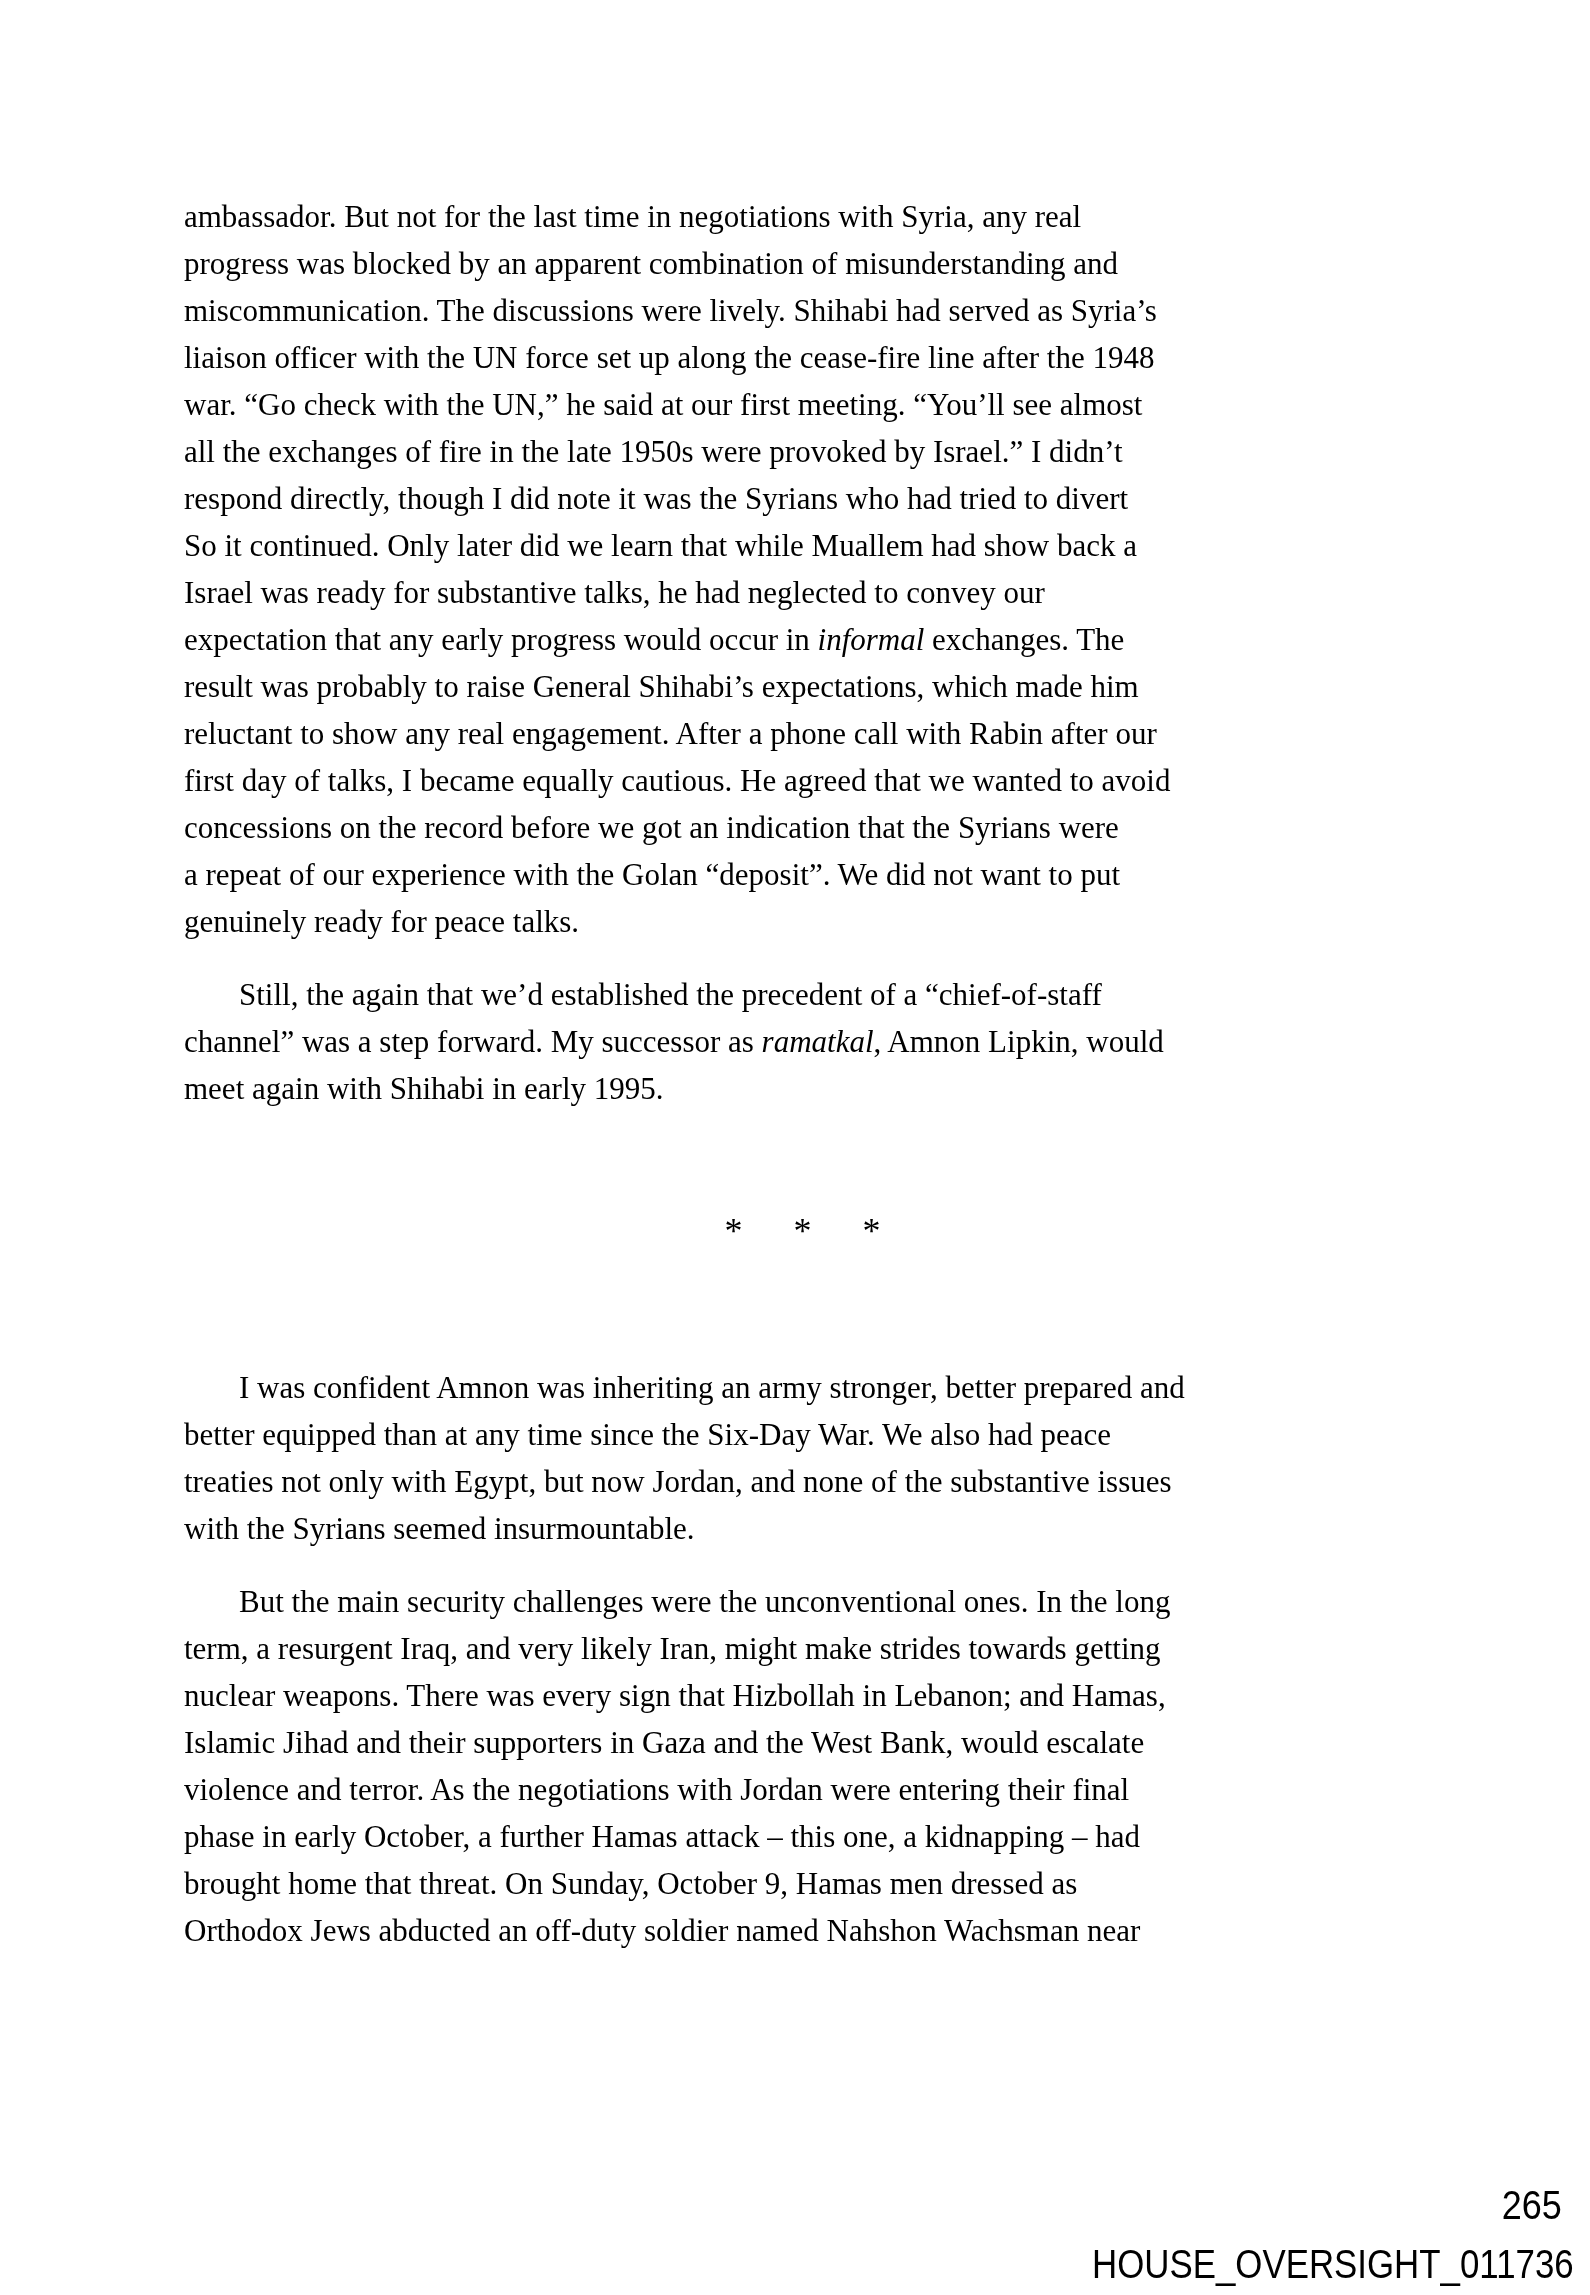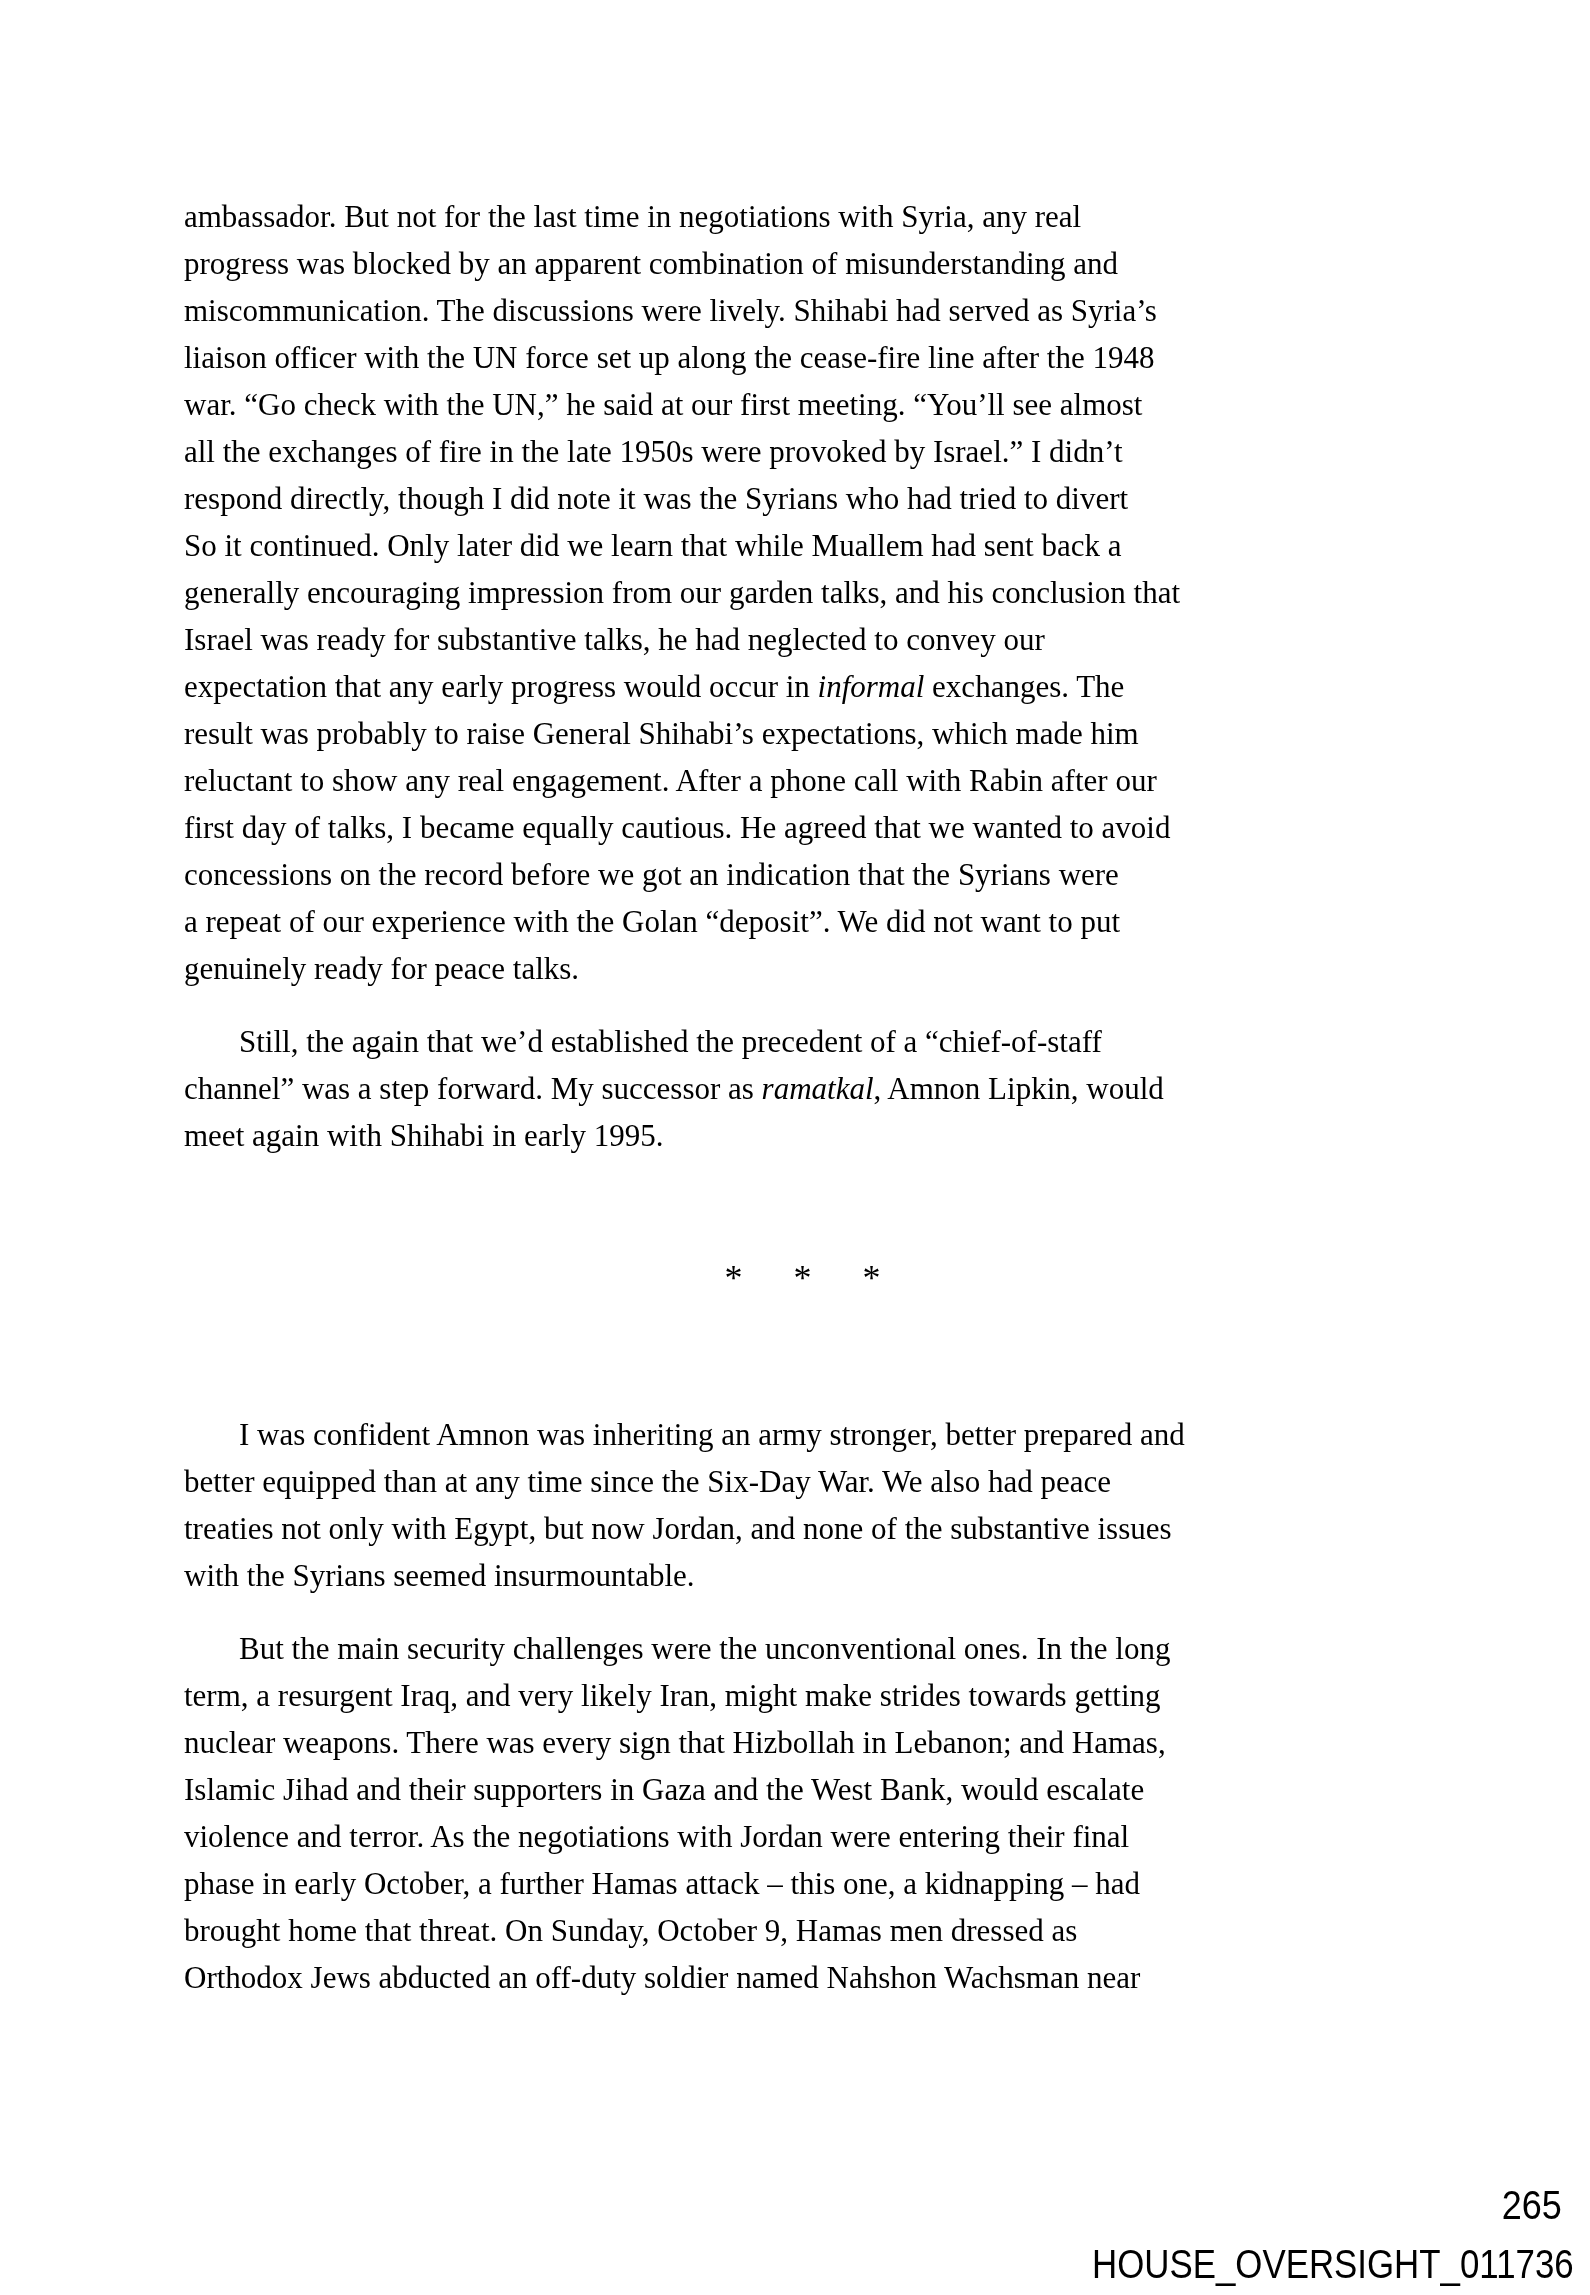--- a/index.html
+++ b/index.html
@@ -69,22 +69,21 @@
 <div class="page">
   <div class="body-text">
       <div class="para">
         <div class="line first">ambassador. But not for the last time in negotiations with Syria, any real</div>
         <div class="line">progress was blocked by an apparent combination of misunderstanding and</div>
         <div class="line">miscommunication. The discussions were lively. Shihabi had served as Syria’s</div>
         <div class="line">liaison officer with the UN force set up along the cease-fire line after the 1948</div>
         <div class="line">war. “Go check with the UN,” he said at our first meeting. “You’ll see almost</div>
         <div class="line">all the exchanges of fire in the late 1950s were provoked by Israel.” I didn’t</div>
         <div class="line">respond directly, though I did note it was the Syrians who had tried to divert</div>
-        <div class="line">So it continued. Only later did we learn that while Muallem had sent back a</div>
-        <div class="line">generally encouraging impression from our garden talks, and his conclusion that</div>
+        <div class="line">So it continued. Only later did we learn that while Muallem had show back a</div>
         <div class="line">Israel was ready for substantive talks, he had neglected to convey our</div>
         <div class="line">expectation that any early progress would occur in <i>informal</i> exchanges. The</div>
         <div class="line">result was probably to raise General Shihabi’s expectations, which made him</div>
         <div class="line">reluctant to show any real engagement. After a phone call with Rabin after our</div>
         <div class="line">first day of talks, I became equally cautious. He agreed that we wanted to avoid</div>
         <div class="line">concessions on the record before we got an indication that the Syrians were</div>
         <div class="line">a repeat of our experience with the Golan “deposit”. We did not want to put</div>
         <div class="line">genuinely ready for peace talks.</div>
       </div>
       <div class="para indent">

